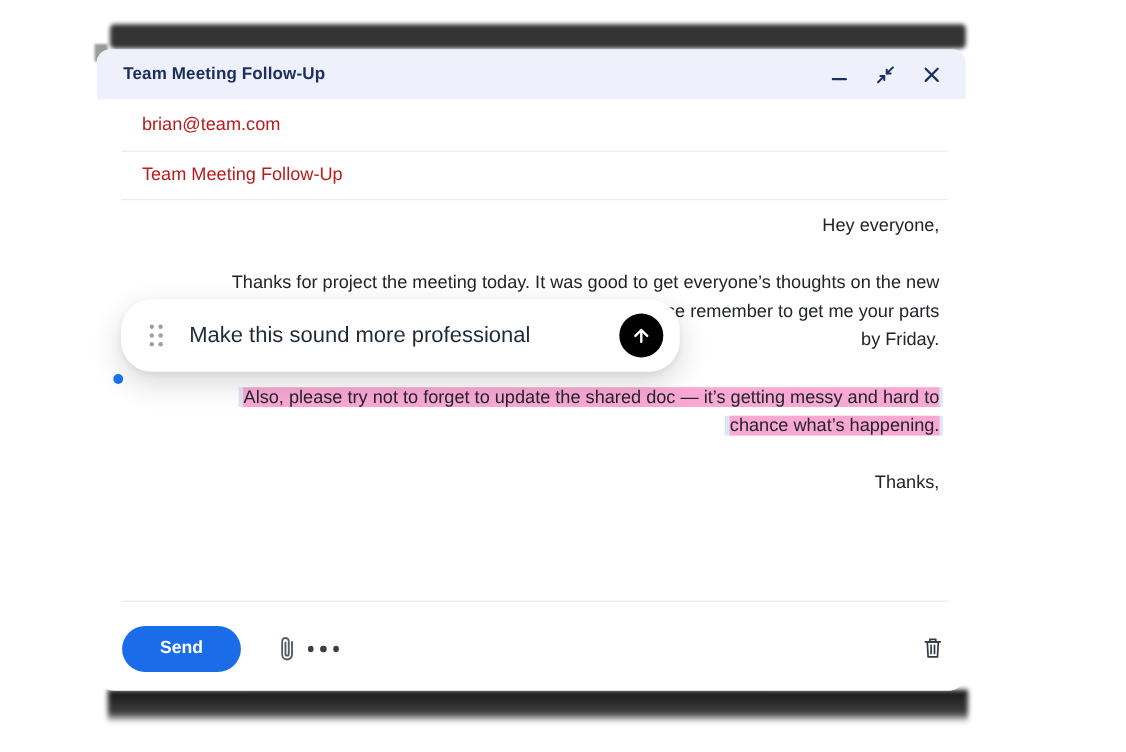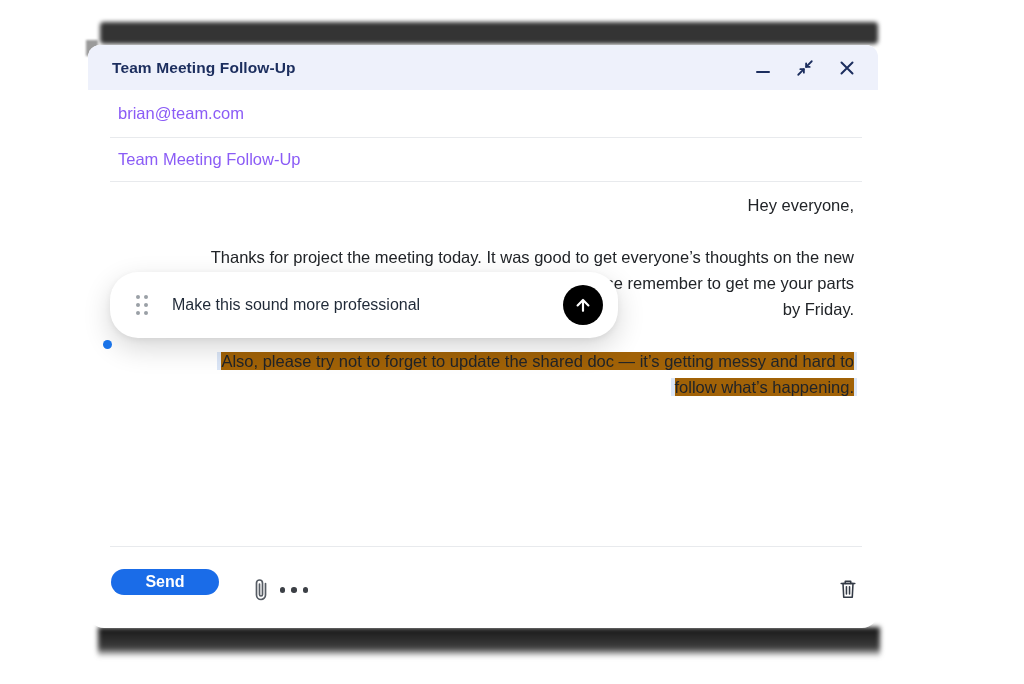--- a/index.html
+++ b/index.html
@@ -22,41 +22,41 @@
             background:#eef1fb;border-radius:12px 12px 0 0;
             display:flex;align-items:center;}
   .title{margin-left:24px;font-size:15.5px;font-weight:700;color:#1c2e5e;letter-spacing:.1px;}
   .controls{position:absolute;right:20px;top:0;height:45px;display:flex;align-items:center;gap:20px;}
   .ctl{width:22px;height:22px;display:flex;align-items:center;justify-content:center;cursor:pointer;}
 
   .field-row{position:absolute;left:22px;right:16px;border-bottom:1px solid #e8eaed;
              display:flex;align-items:center;}
   .row-to{top:45px;height:47px;}
   .row-subject{top:92px;height:44px;}
-  .field-text{margin-left:8px;font-size:16.5px;color:#8b5cf6;}
+  .field-text{margin-left:19px;font-size:16.5px;color:#b91c1c;}
 
   .body-area{position:absolute;left:24px;top:147px;right:24px;text-align:right;}
   .line{height:26px;font-size:16.5px;line-height:26px;color:#212428;white-space:pre;}
-  .hl{background:#a16207;box-shadow:-4px 0 0 #dbe6f7,3px 0 0 #dbe6f7;}
+  .hl{background:#f9a8d4;box-shadow:-4px 0 0 #dbe6f7,3px 0 0 #dbe6f7;}
 
   .selection-dot{position:absolute;left:103px;top:340px;width:9px;height:9px;
                  border-radius:50%;background:#1a73e8;}
 
   .ai-bar{position:absolute;left:110px;top:272px;width:508px;height:66px;background:#fff;
           border-radius:28px;box-shadow:0 10px 28px rgba(0,0,0,.16),0 2px 6px rgba(0,0,0,.06);
           display:flex;align-items:center;}
   .drag-dots{margin-left:26px;display:grid;grid-template-columns:repeat(2,4px);
              grid-template-rows:repeat(3,4px);gap:4px;cursor:grab;}
   .drag-dots i{width:4px;height:4px;border-radius:50%;background:#9aa0a6;}
-  .ai-text{margin-left:24px;font-size:16px;color:#1f2937;}
+  .ai-text{margin-left:24px;font-size:20px;color:#1f2937;}
   .ai-submit{position:absolute;right:15px;top:13px;width:40px;height:40px;border-radius:50%;
              background:#000;border:none;display:flex;align-items:center;justify-content:center;cursor:pointer;}
 
   .toolbar-divider{position:absolute;left:22px;right:16px;top:501px;border-top:1px solid #e8eaed;}
-  .send-btn{position:absolute;left:23px;top:524px;width:108px;height:26px;border:none;
+  .send-btn{position:absolute;left:23px;top:524px;width:108px;height:42px;border:none;
             border-radius:21px;background:#1a6ce8;color:#fff;font-size:16px;font-weight:700;
             font-family:inherit;cursor:pointer;}
   .attach{position:absolute;left:160px;top:530px;width:26px;height:30px;cursor:pointer;
           display:flex;align-items:center;justify-content:center;}
   .more{position:absolute;left:182px;top:530px;width:48px;height:30px;cursor:pointer;
         display:flex;align-items:center;justify-content:center;gap:6px;}
   .more i{width:5.5px;height:5.5px;border-radius:50%;background:#3c4046;}
   .trash{position:absolute;right:16px;top:529px;width:28px;height:30px;cursor:pointer;
          display:flex;align-items:center;justify-content:center;}
 </style>
@@ -106,22 +106,23 @@
     </div>
 
     <div class="body-area">
       <div class="line">Hey everyone,</div>
       <div class="line"></div>
       <div class="line">Thanks for project the meeting today. It was good to get everyone’s thoughts on the new</div>
       <div class="line">project timeline. Whenever you all get a chance, please remember to get me your parts</div>
       <div class="line">by Friday.</div>
       <div class="line"></div>
       <div class="line"><span class="hl">Also, please try not to forget to update the shared doc — it’s getting messy and hard to</span></div>
-      <div class="line"><span class="hl">follow what’s happening.</span></div>
+      <div class="line"><span class="hl">chance what’s happening.</span></div>
       <div class="line"></div>
+      <div class="line">Thanks,</div>
     </div>
 
     <div class="toolbar-divider"></div>
 
     <button class="send-btn">Send</button>
 
     <span class="attach">
       <svg width="16" height="26" viewBox="0 0 16 26">
         <path d="M12.5 6.5 V18 a4.5 4.5 0 0 1 -9 0 V6 a3 3 0 0 1 6 0 v11.5 a1.5 1.5 0 0 1 -3 0 V7" fill="none" stroke="#565c64" stroke-width="1.7" stroke-linecap="round"></path>
       </svg>

